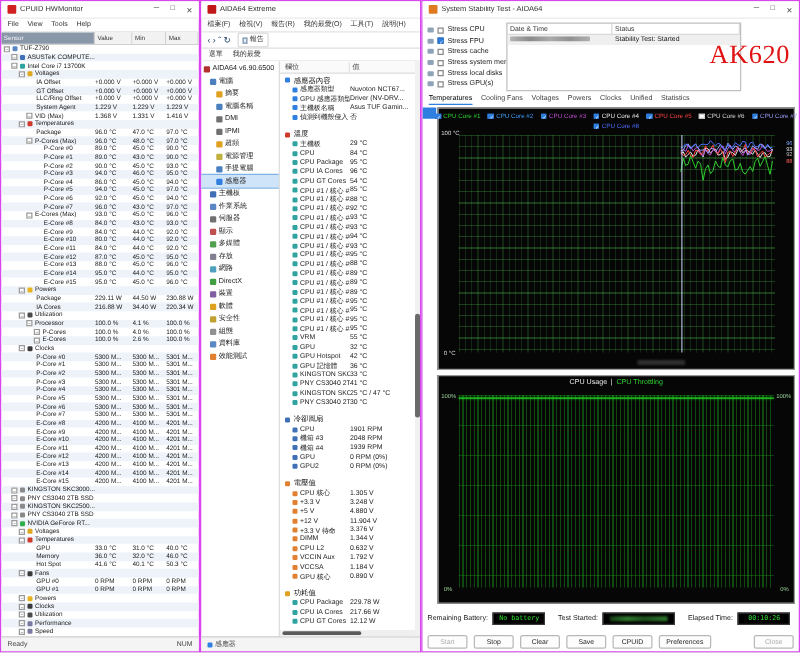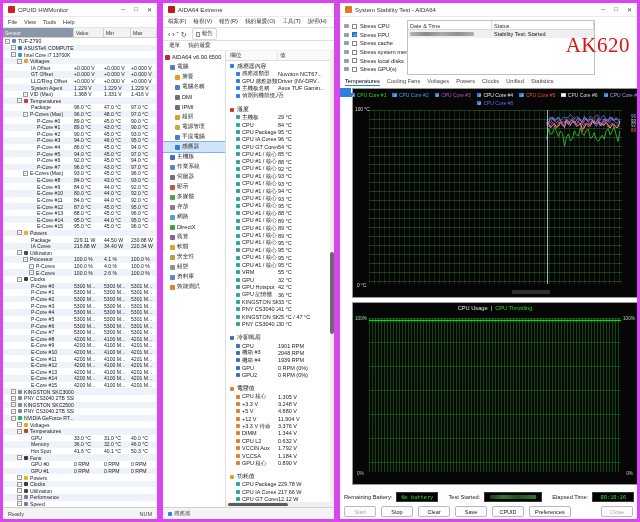--- a/index.html
+++ b/index.html
@@ -1,18 +1,18 @@
 <!DOCTYPE html>
 <html><head>
 <meta charset="utf-8">
 <style>
 *{box-sizing:border-box;margin:0;padding:0}
 html,body{width:640px;height:522px;font-family:"Liberation Sans",sans-serif;background:#dcdcdc}
 .screen{position:relative;width:640px;height:522px;overflow:hidden}
-.win{position:absolute;top:0;height:522px;background:#fff;border:3px solid #d946ef;display:flex;flex-direction:column;overflow:hidden}
+.win{position:absolute;top:0;height:522px;background:#fff;border:1px solid #d946ef;display:flex;flex-direction:column;overflow:hidden}
 #hwm{left:0;width:160px}
 #aida{left:160px;width:177px}
 #sst{left:337px;width:303px;display:block;position:absolute}
 .titlebar{height:14px;display:flex;align-items:center;gap:3px;padding:0 5px;background:#fff;flex:0 0 auto;border-bottom:1px solid #ececec}
 .titlebar .ttl{font-size:6px;color:#333;flex:1;white-space:nowrap;overflow:hidden}
 .appic{width:7px;height:7px;border-radius:1px;flex:0 0 auto}
 .winctl{display:flex;gap:9px;font-size:6px;color:#444;flex:0 0 auto}
 .menubar{height:11px;display:flex;gap:7px;align-items:center;padding:0 5px;font-size:5.6px;color:#333;border-bottom:1px solid #e4e4e4;flex:0 0 auto;white-space:nowrap;overflow:hidden}
 
 .hw-hdr{height:10px;display:flex;font-size:5px;color:#333;border-bottom:1px solid #cfcfcf;flex:0 0 auto;align-items:stretch}

